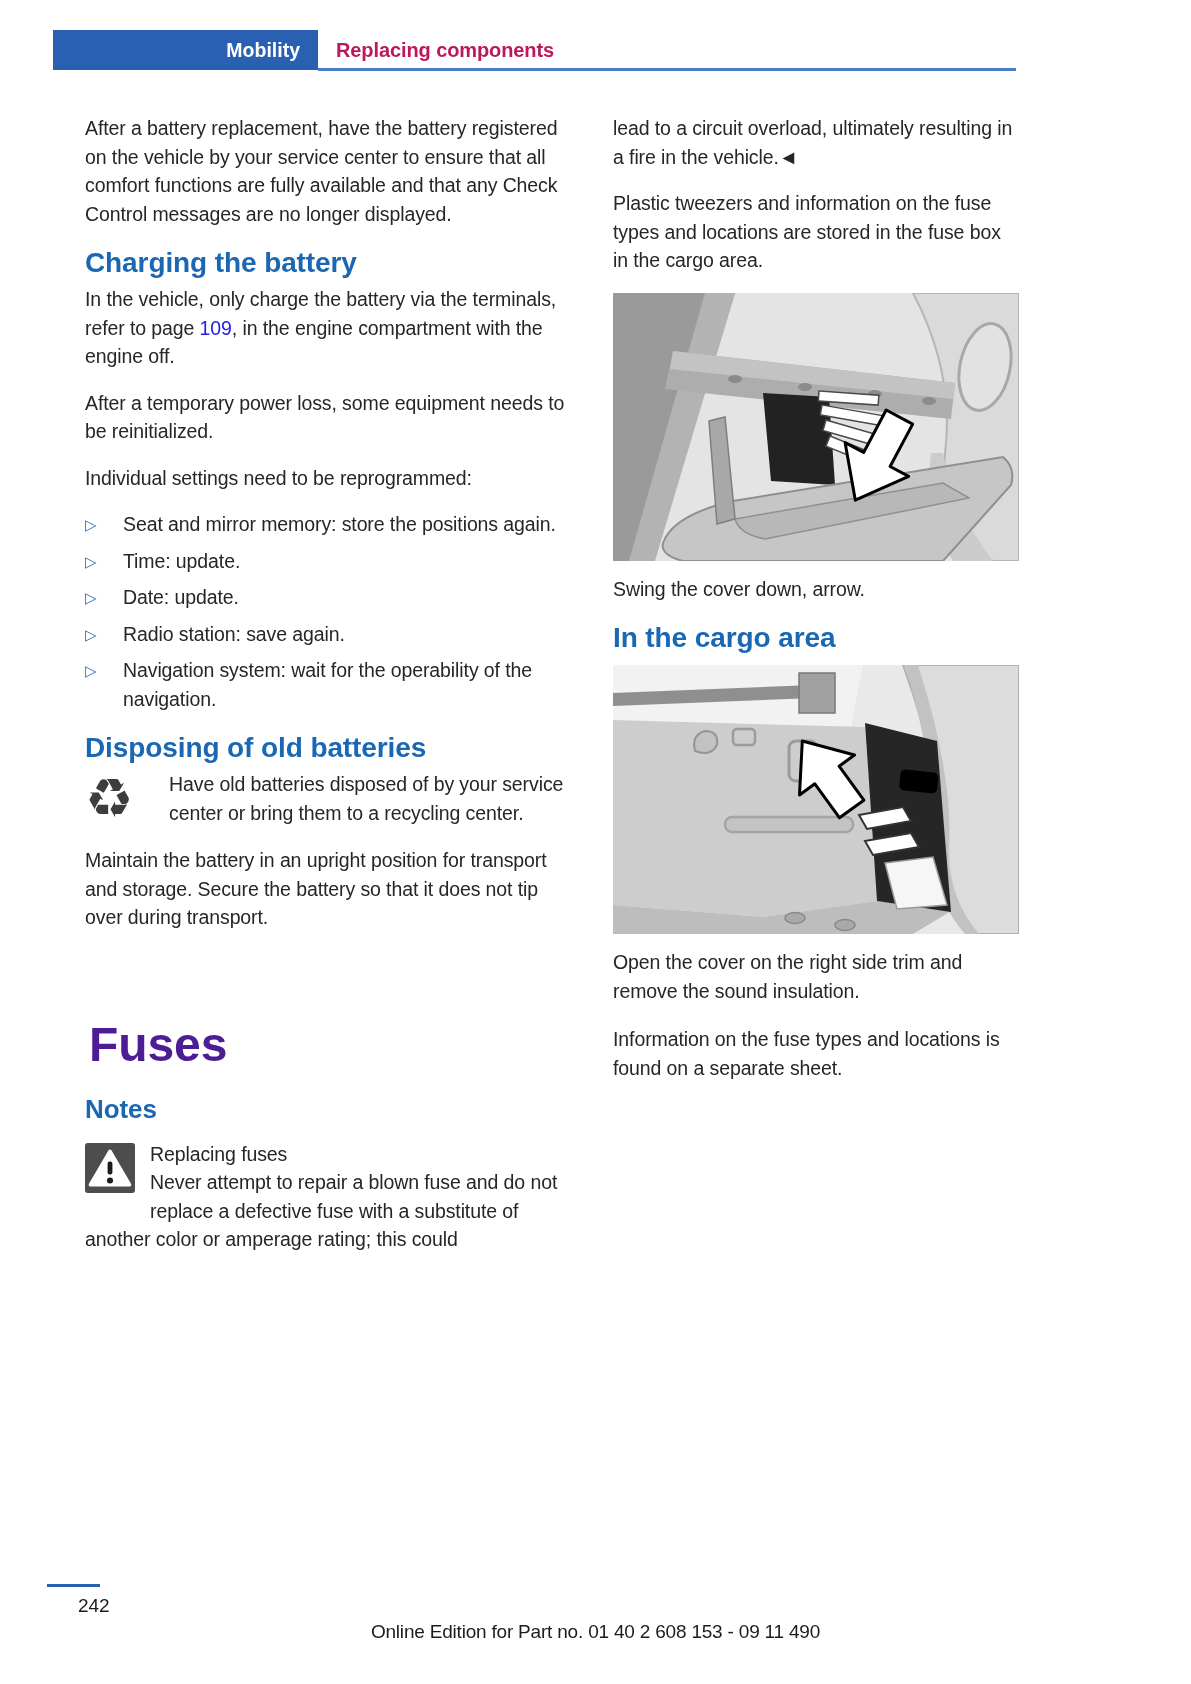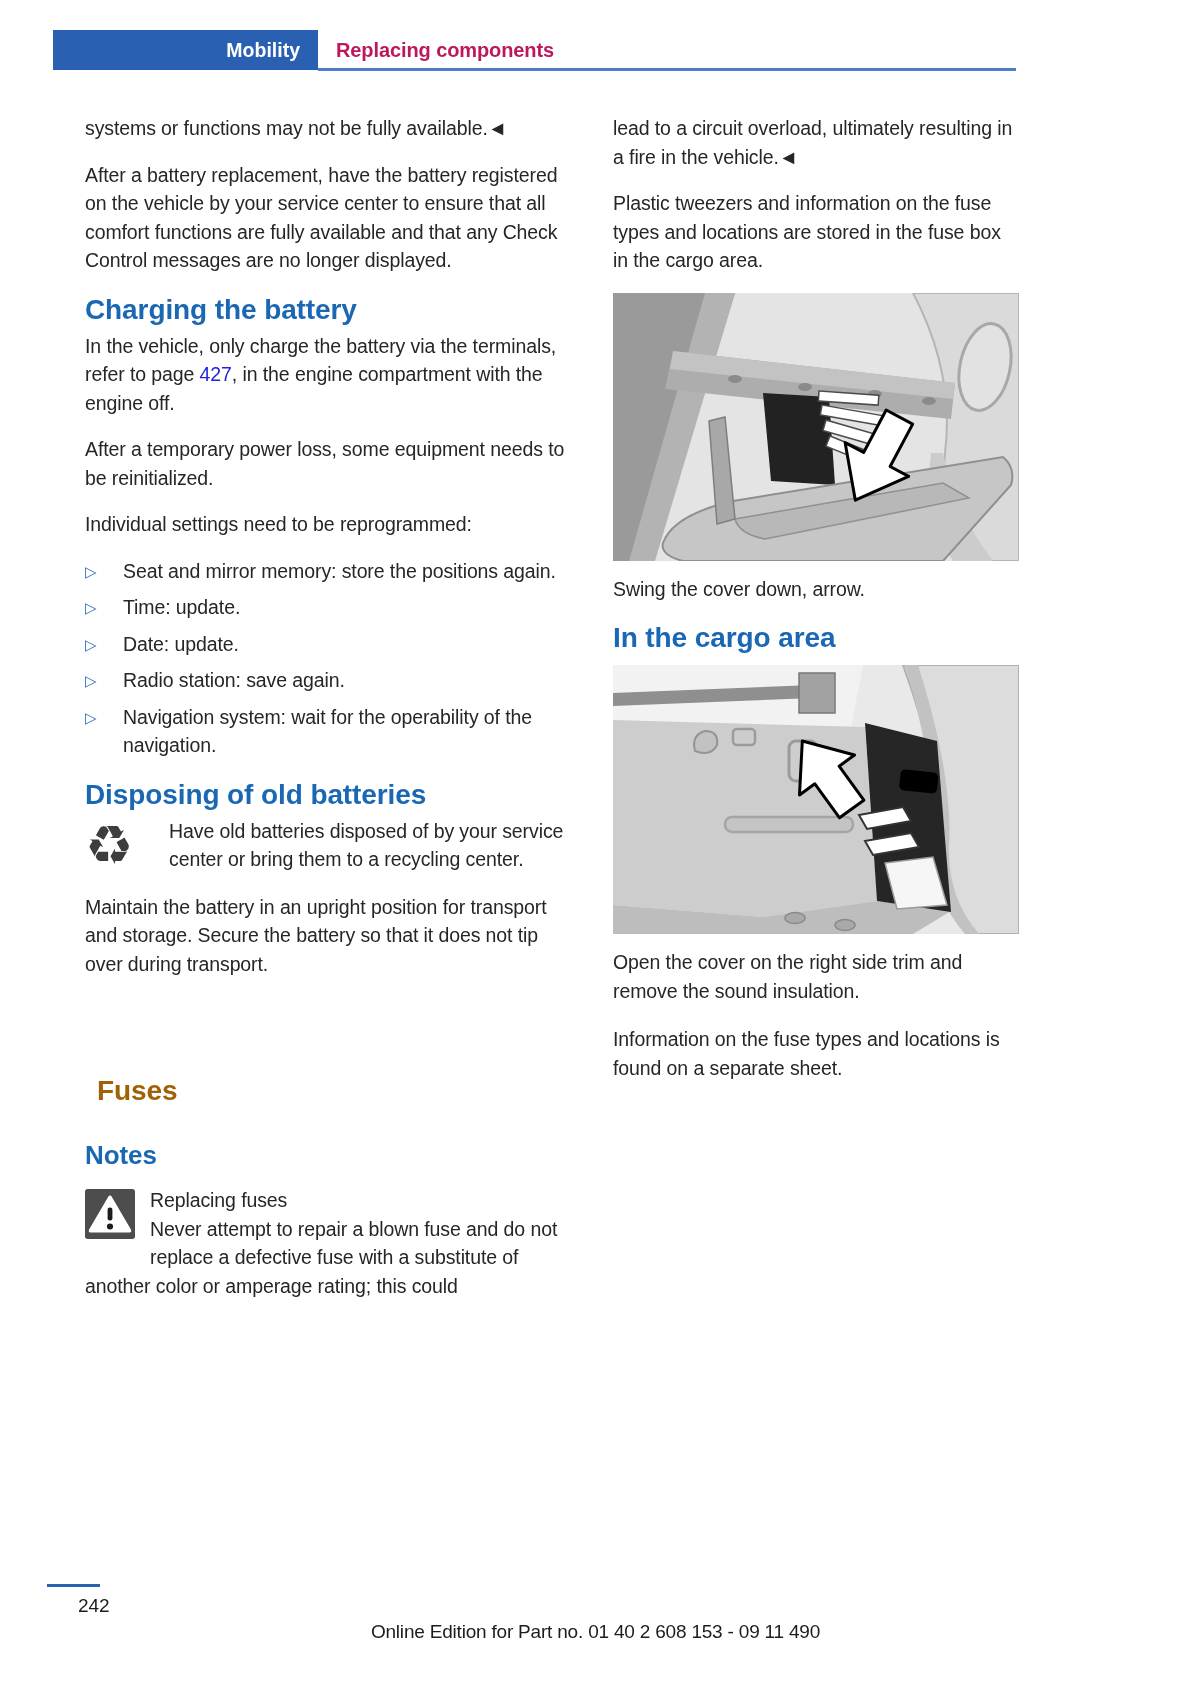--- a/index.html
+++ b/index.html
@@ -17,21 +17,21 @@
   .header-sub{
     position:absolute;left:336px;top:30px;height:40px;display:flex;align-items:center;
     color:#be185d;font-weight:bold;font-size:20px;
   }
   .header-rule{position:absolute;left:318px;top:68px;width:698px;height:3px;background:#4d7dc6;}
   
   .col-left{position:absolute;left:85px;top:114px;width:492px;}
   .col-right{position:absolute;left:613px;top:114px;width:406px;}
   p{margin:0 0 18px 0;}
   .h3{font-size:28px;line-height:26px;font-weight:bold;color:#1a67b4;margin:22px 0 9px 0;}
-  .h1{font-size:28px;line-height:46px;font-weight:bold;color:#a16207;margin:90px 0 0 12px;}
+  .h1{font-size:48px;line-height:46px;font-weight:bold;color:#4c1d95;margin:90px 0 0 4px;}
   .h2{font-size:26px;line-height:30px;font-weight:bold;color:#1a67b4;margin:26px 0 16px 0;}
   .page-link{color:#2420de;text-decoration:none;cursor:pointer;}
   
   ul.tri-list{list-style:none;margin:0 0 18px 0;padding:0;}
   ul.tri-list li{position:relative;padding-left:38px;margin:0 0 8px 0;}
   ul.tri-list .tri{position:absolute;left:0;top:1px;color:#2e6cb8;font-size:15px;font-family:"DejaVu Sans",sans-serif;}
   
   .media{display:flex;margin:0 0 18px 0;}
   .media .icon-col{width:84px;flex:0 0 84px;}
   .recycle-glyph{font-family:"DejaVu Sans",sans-serif;font-size:54px;line-height:58px;color:#3d3d3d;}
@@ -56,25 +56,24 @@
 
 <div class="page">
 
   <div class="header-tab">
     <span>Mobility</span>
   </div>
   <div class="header-sub">Replacing components</div>
   <div class="header-rule"></div>
 
   <div class="col-left">
-    <p>systems or functions may not be fully available.◄</p>
     <p>After a battery replacement, have the battery registered on the vehicle by your service center to ensure that all comfort functions are fully available and that any Check Control messages are no longer displayed.</p>
 
     <div class="h3">Charging the battery</div>
-    <p><span>In the vehicle, only charge the battery via the terminals, refer to page </span><a class="page-link">427</a><span>, in the engine compartment with the engine off.</span></p>
+    <p><span>In the vehicle, only charge the battery via the terminals, refer to page </span><a class="page-link">109</a><span>, in the engine compartment with the engine off.</span></p>
 
     <p>After a temporary power loss, some equipment needs to be reinitialized.</p>
     <p>Individual settings need to be reprogrammed:</p>
 
     <ul class="tri-list">
       <li><span class="tri">▷</span><span>Seat and mirror memory: store the positions again.</span></li>
       <li><span class="tri">▷</span><span>Time: update.</span></li>
       <li><span class="tri">▷</span><span>Date: update.</span></li>
       <li><span class="tri">▷</span><span>Radio station: save again.</span></li>
       <li><span class="tri">▷</span><span>Navigation system: wait for the operability of the navigation.</span></li>

